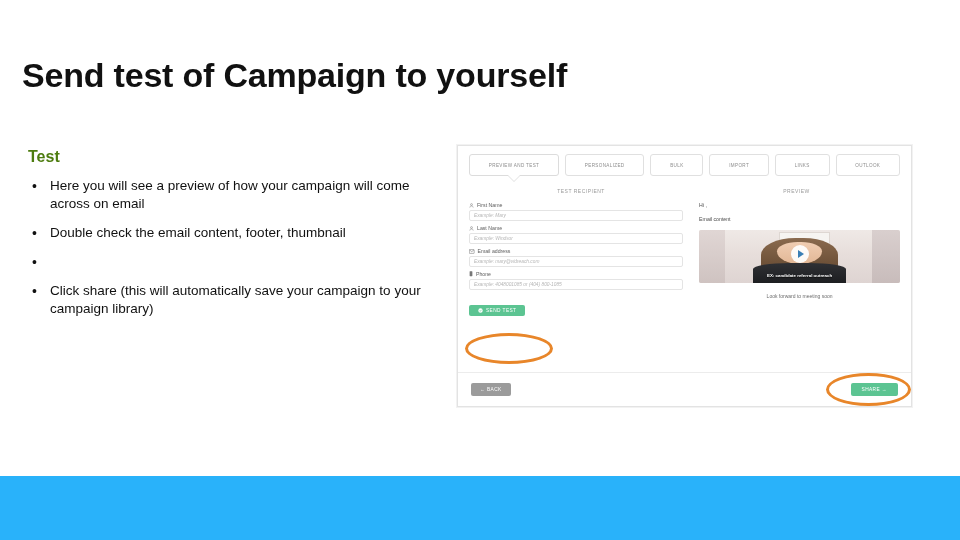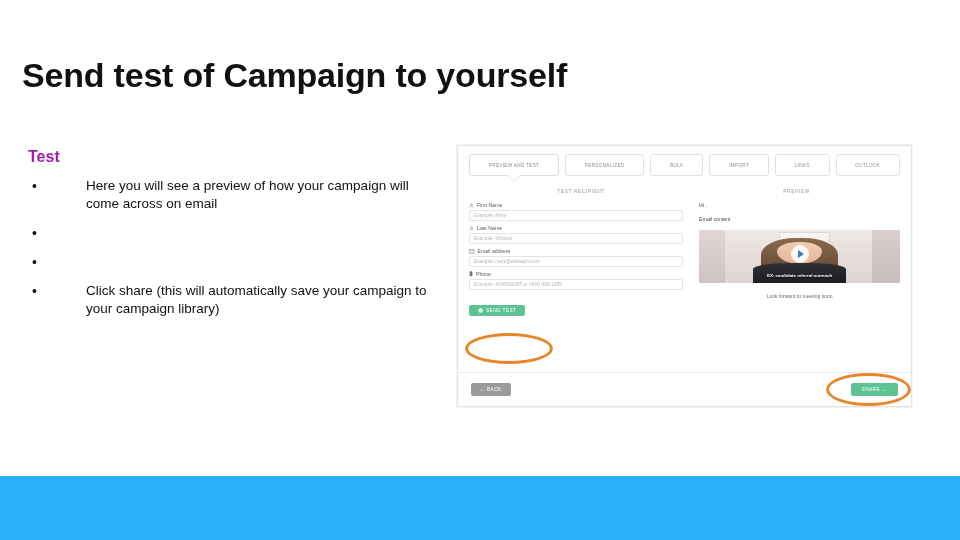--- a/index.html
+++ b/index.html
@@ -13,27 +13,27 @@
 
   
   #slide-title {
     position: absolute; left: 22px; top: 56px;
     font-size: 34px; font-weight: bold; color: #111111;
     letter-spacing: -0.2px; white-space: nowrap;
   }
 
   
   #body-col { position: absolute; left: 28px; top: 148px; width: 410px; }
-  #body-heading { font-size: 16px; font-weight: bold; color: #a21caf; margin-bottom: 11px; }
+  #body-heading { font-size: 16px; font-weight: bold; color: #4d7c0f; margin-bottom: 11px; }
   .bullet-row { display: flex; align-items: flex-start; margin-bottom: 11px; }
   .bullet-dot {
     width: 22px; flex: 0 0 22px; font-size: 14px; line-height: 18px;
     color: #111; text-align: left; padding-left: 4px;
   }
-  .bullet-text { font-size: 13.5px; line-height: 18px; color: #111; margin-left: 36px; }
+  .bullet-text { font-size: 13.5px; line-height: 18px; color: #111; }
 
   
   #app-frame {
     position: absolute; left: 457px; top: 145px;
     width: 455px; height: 262px;
     background: #ffffff;
     border: 1px solid #e3e3e3;
     box-shadow: 0 0 0 1px #f2f2f2;
     overflow: hidden;
   }
@@ -192,20 +192,21 @@
 
   <div id="body-col">
     <div id="body-heading">Test</div>
 
     <div class="bullet-row">
       <span class="bullet-dot">•</span>
       <span class="bullet-text">Here you will see a preview of how your campaign will come across on email</span>
     </div>
     <div class="bullet-row">
       <span class="bullet-dot">•</span>
+      <span class="bullet-text">Double check the email content, footer, thumbnail</span>
     </div>
     <div class="bullet-row">
       <span class="bullet-dot">•</span>
     </div>
     <div class="bullet-row">
       <span class="bullet-dot">•</span>
       <span class="bullet-text">Click share (this will automatically save your campaign to your campaign library)</span>
     </div>
   </div>
 

